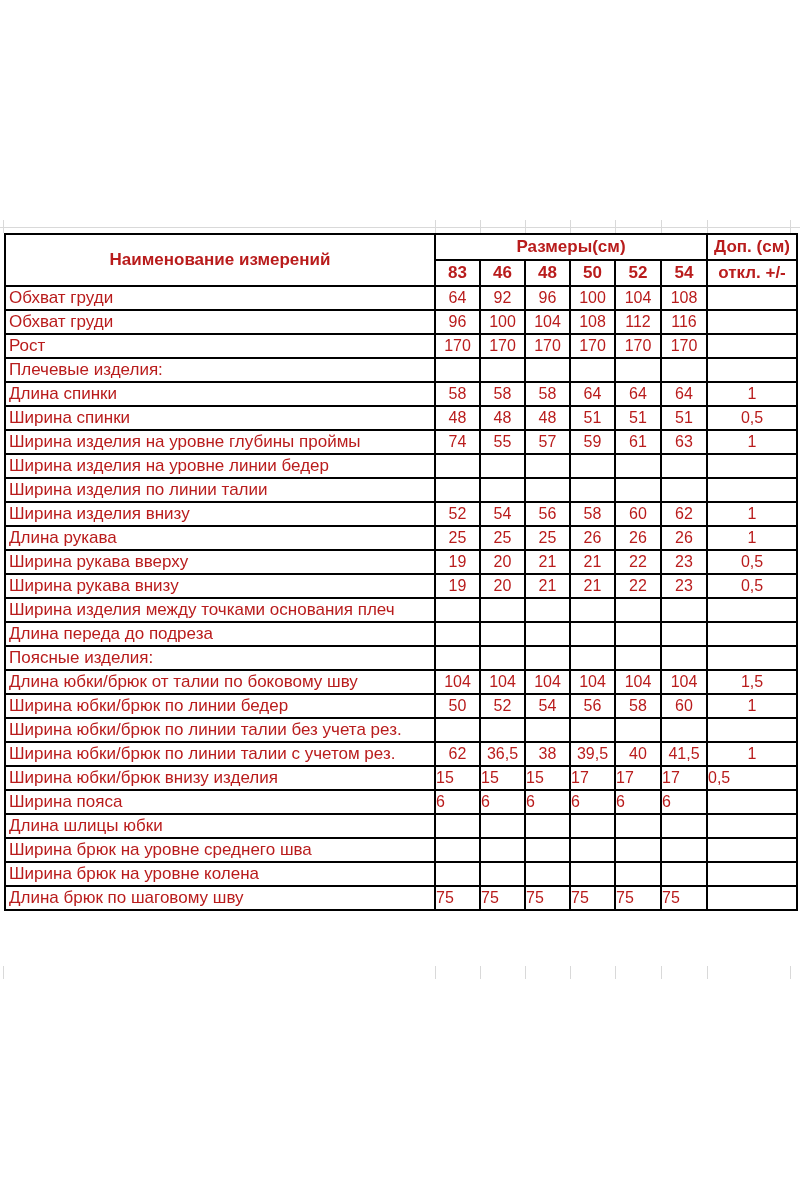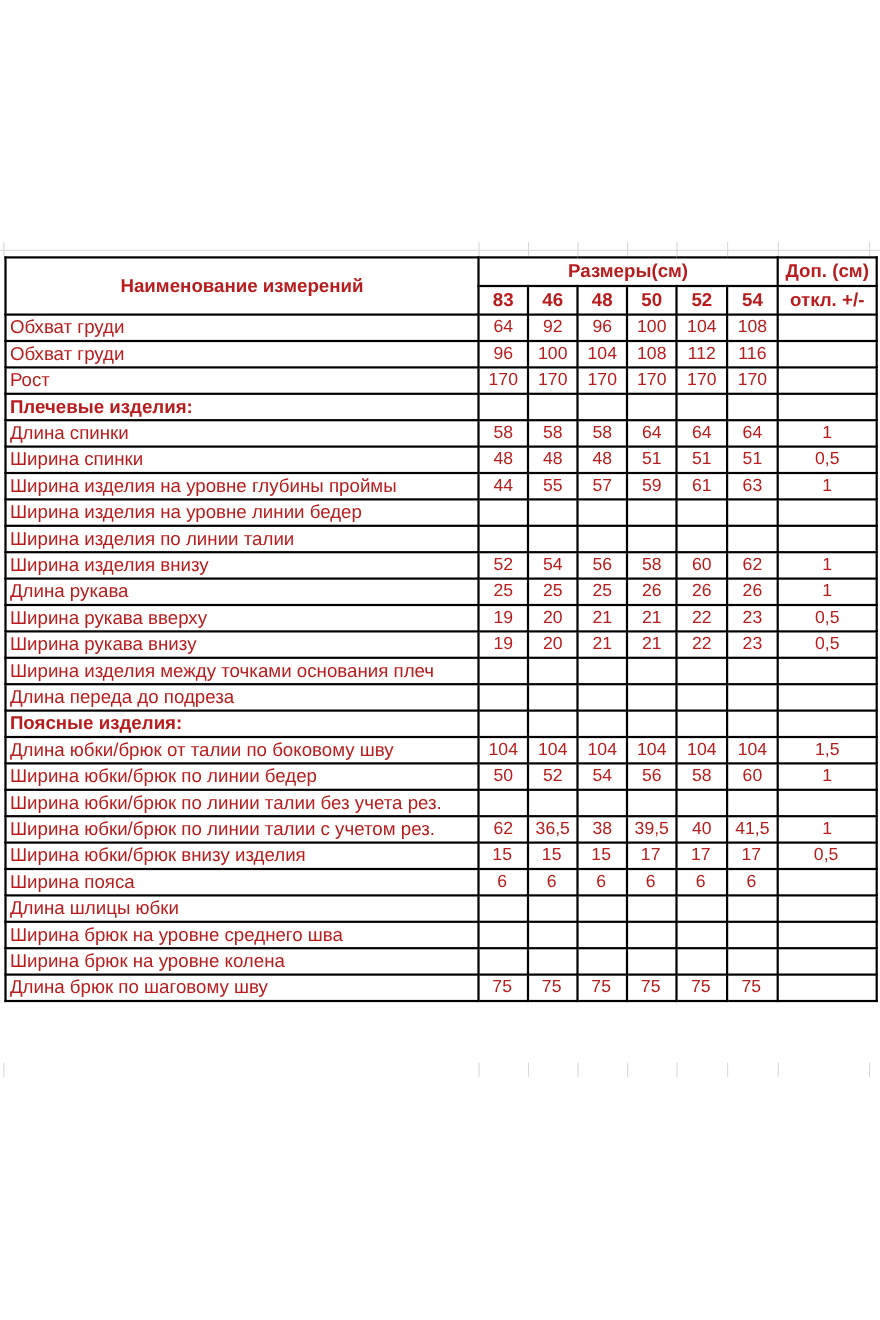--- a/index.html
+++ b/index.html
@@ -40,24 +40,24 @@
   tr.hdr1 { height: 26px; }
   tr.hdr2 { height: 26px; }
   tbody tr { height: 24px; }
 
   td.name-cell {
     text-align: left;
     padding: 0 3px;
     font-size: 17px;
     font-weight: normal;
   }
-  tr.section td.name-cell { font-weight: bold; }
+  tr.section td.name-cell { font-weight: normal; }
   td.val { font-size: 16px; }
   td.val.center { text-align: center; }
-  td.val.right  { text-align: center; padding-right: 2px; }
+  td.val.right  { text-align: left; padding-right: 2px; }
 </style>
 </head>
 <body>
 
 <div class="sheet">
 
   <div>
       <div class="gl" style="left: 0px; top: 227px; width: 800px; height: 1px;"></div>
       <div class="gl" style="left: 3px; top: 220px; width: 1px; height: 13px;"></div>
       <div class="gl" style="left: 3px; top: 966px; width: 1px; height: 13px;"></div>
@@ -162,21 +162,21 @@
           <td class="val center">48</td>
           <td class="val center">48</td>
           <td class="val center">48</td>
           <td class="val center">51</td>
           <td class="val center">51</td>
           <td class="val center">51</td>
           <td class="val center">0,5</td>
         </tr>
         <tr class="data">
           <td class="name-cell">Ширина изделия на уровне глубины проймы</td>
-          <td class="val center">44</td>
+          <td class="val center">74</td>
           <td class="val center">55</td>
           <td class="val center">57</td>
           <td class="val center">59</td>
           <td class="val center">61</td>
           <td class="val center">63</td>
           <td class="val center">1</td>
         </tr>
         <tr class="data">
           <td class="name-cell">Ширина изделия на уровне линии бедер</td>
           <td class="val center"></td>

